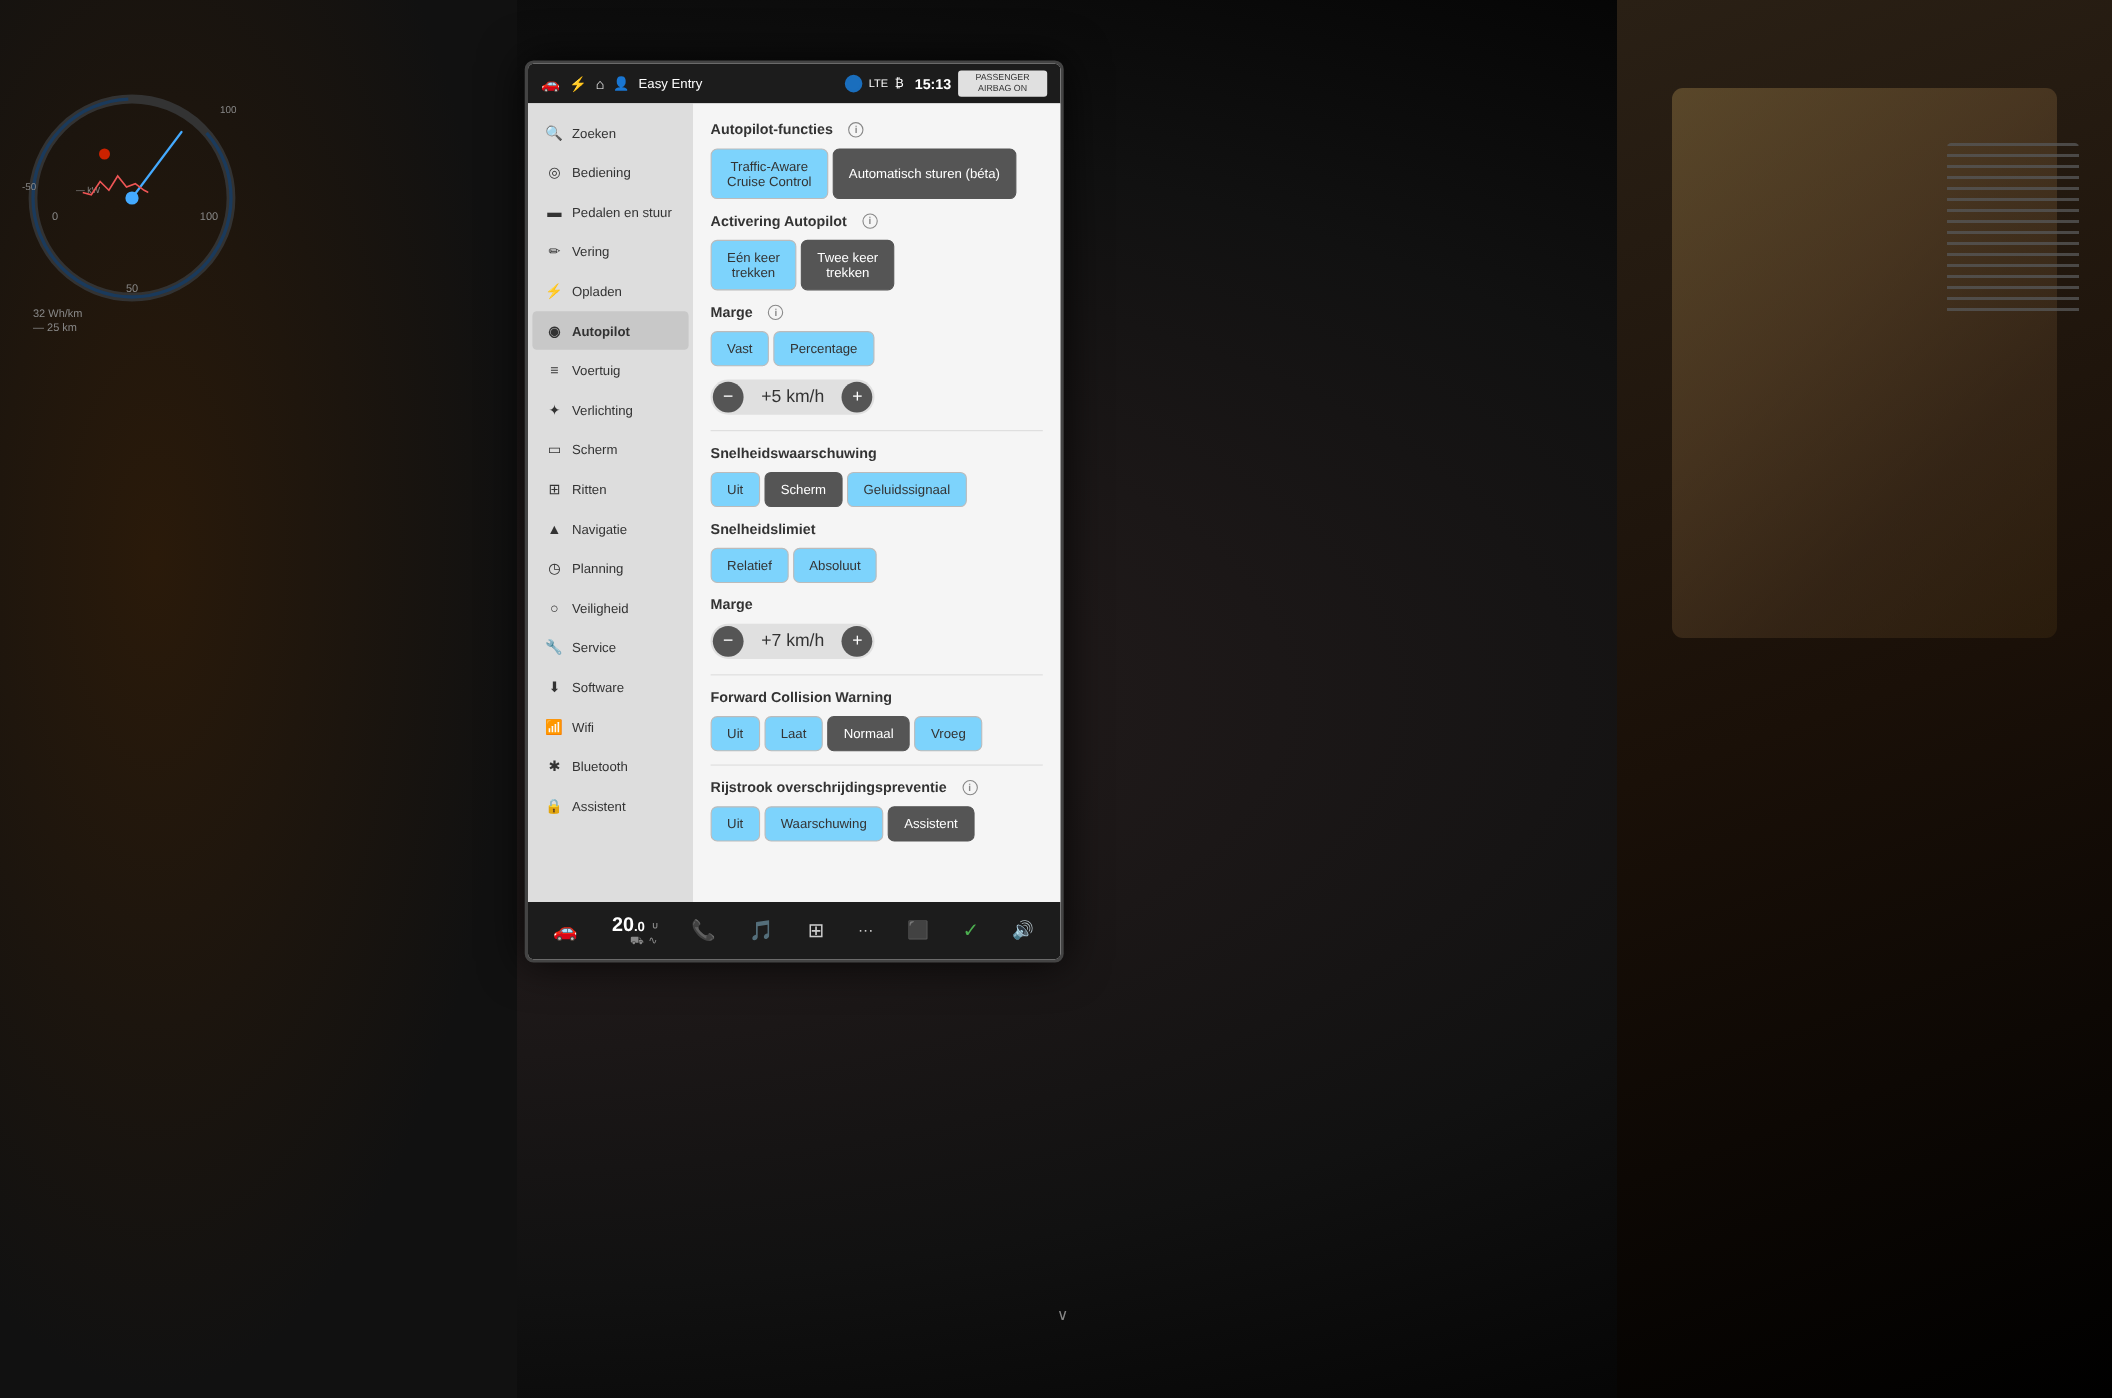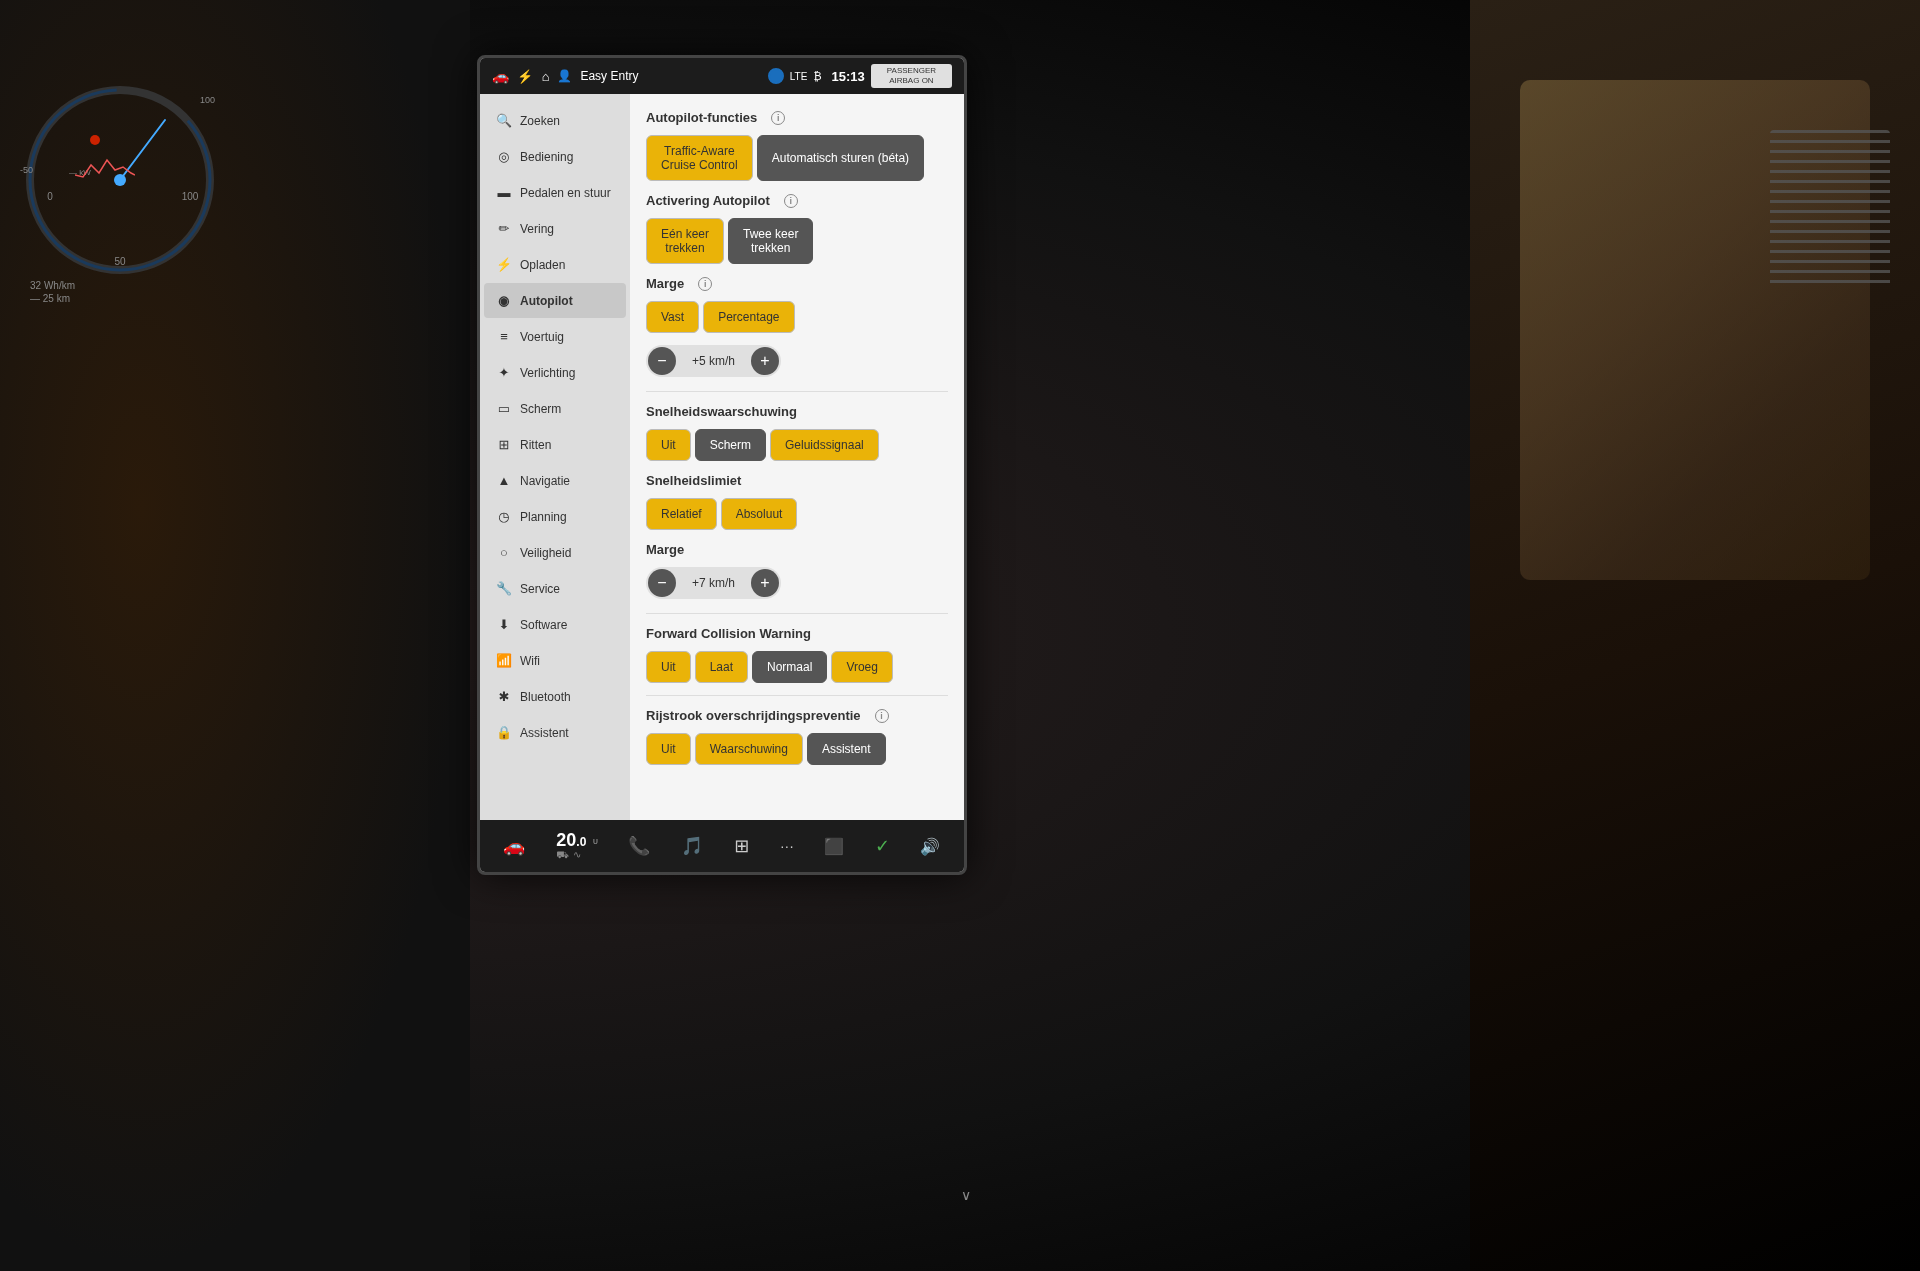--- a/index.html
+++ b/index.html
@@ -154,21 +154,21 @@
       display: flex;
       gap: 4px;
       margin-bottom: 12px;
     }
     .btn {
       padding: 8px 14px;
       border: 1px solid #bbb;
       border-radius: 6px;
       font-size: 12px;
       cursor: pointer;
-      background: #eab308;
+      background: #7dd3fc;
       color: #333;
     }
     .btn.active {
       background: #555;
       color: #fff;
       border-color: #555;
     }
 
     .description-text {
       font-size: 10px;
@@ -199,21 +199,21 @@
       border: none;
       font-size: 16px;
       cursor: pointer;
       display: flex;
       align-items: center;
       justify-content: center;
       line-height: 1;
     }
     .stepper-value {
       padding: 0 16px;
-      font-size: 12px;
+      font-size: 16px;
       font-weight: 500;
       color: #333;
       text-align: right;
     }
 
     .divider {
       height: 1px;
       background: #ddd;
       margin: 12px 0;
     }
@@ -462,21 +462,21 @@
 
   <div style="background:#1c1c1c;height:52px;display:flex;align-items:center;justify-content:space-around;padding:0 8px;flex-shrink:0;">
 
     <div style="position:absolute;left:477px;bottom:108px;width:490px;display:flex;justify-content:center;">
       
     </div>
 
     <div style="display:flex;align-items:center;gap:4px;">
       <span style="color:#ccc;font-size:18px;">🚗</span>
     </div>
-    <div style="display:flex;flex-direction:column;align-items:flex-start;">
+    <div style="display:flex;flex-direction:column;align-items:flex-end;">
       <div style="color:#fff;font-size:18px;font-weight:600;line-height:1;">
         <span>20</span><span style="font-size:12px;">.0</span>
         <span style="font-size:10px;color:#888;margin-left:2px;">ᵁ</span>
       </div>
       <div style="display:flex;gap:4px;">
         <span style="color:#888;font-size:10px;">⛟</span>
         <span style="color:#888;font-size:10px;">∿</span>
       </div>
     </div>
     <div style="cursor:pointer;">

